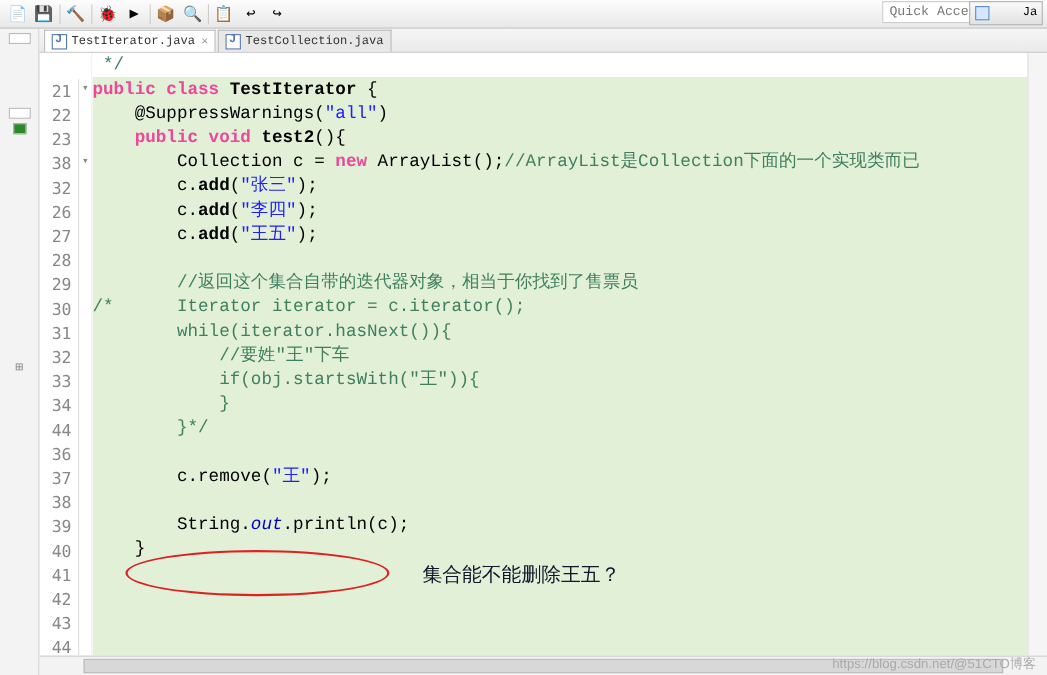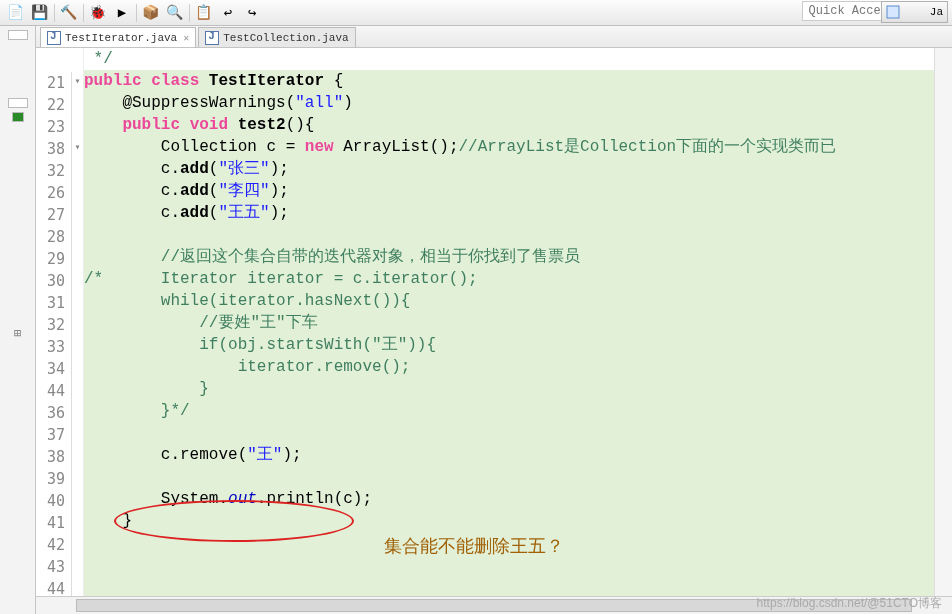--- a/index.html
+++ b/index.html
@@ -89,22 +89,22 @@
 .cm  { color: #3f7f5f; }
 .fn  { color: #000; }
 .fld { color: #0000c0; font-style: italic; font-family: Liberation Mono, monospace; }
 .ann { color: #000000; }
 
 .red-ellipse {
   position: absolute; border: 2px solid #d22; border-radius: 50%;
   pointer-events: none; z-index: 2;
 }
 .red-label {
-  position: absolute; color: #a16207; font-size: 18px; font-family: Liberation Sans, sans-serif;
-  z-index: 2; pointer-events: none; margin-top: 24px;
+  position: absolute; color: #0f172a; font-size: 18px; font-family: Liberation Sans, sans-serif;
+  z-index: 2; pointer-events: none;
 }
 .right-strip {
   width: 18px; background: #f5f5f5; border-left: 1px solid #ddd;
   position: relative;
 }
 .bottom-scroll {
   height: 18px; background: #f3f3f3; border-top: 1px solid #ccc;
   position: relative;
 }
 .bottom-scroll .thumb {
@@ -233,27 +233,26 @@
           <div class="line"><span>        Collection c = </span><span class="kw">new</span><span> ArrayList();</span><span class="cm">//ArrayList是Collection下面的一个实现类而已</span></div>
           <div class="line"><span>        c.</span><span style="font-weight:bold">add</span><span>(</span><span class="str">"张三"</span><span>);</span></div>
           <div class="line"><span>        c.</span><span style="font-weight:bold">add</span><span>(</span><span class="str">"李四"</span><span>);</span></div>
           <div class="line"><span>        c.</span><span style="font-weight:bold">add</span><span>(</span><span class="str">"王五"</span><span>);</span></div>
           <div class="line"><span></span></div>
           <div class="line"><span class="cm">        //返回这个集合自带的迭代器对象，相当于你找到了售票员</span></div>
           <div class="line"><span class="cm">/*      Iterator iterator = c.iterator();</span></div>
           <div class="line"><span class="cm">        while(iterator.hasNext()){</span></div>
           <div class="line"><span class="cm">            //要姓"王"下车</span></div>
           <div class="line"><span class="cm">            if(obj.startsWith("王")){</span></div>
-          <div class="line"><span class="cm">                iterator.remove();</span></div>
           <div class="line"><span class="cm">            }</span></div>
           <div class="line"><span class="cm">        }*/</span></div>
           <div class="line"><span></span></div>
           <div class="line"><span>        c.remove(</span><span class="str">"王"</span><span>);</span></div>
           <div class="line"><span></span></div>
-          <div class="line"><span>        System.</span><span class="fld">out</span><span>.println(c);</span></div>
+          <div class="line"><span>        String.</span><span class="fld">out</span><span>.println(c);</span></div>
           <div class="line"><span>    }</span></div>
         </div>
 
         <div class="red-ellipse" style="left:30px; top:452px; width:240px; height:42px;"></div>
         <div class="red-label" style="left:300px; top:462px;">集合能不能删除王五？</div>
       </div>
       <div class="right-strip"></div>
     </div>
 
     <div class="bottom-scroll">

